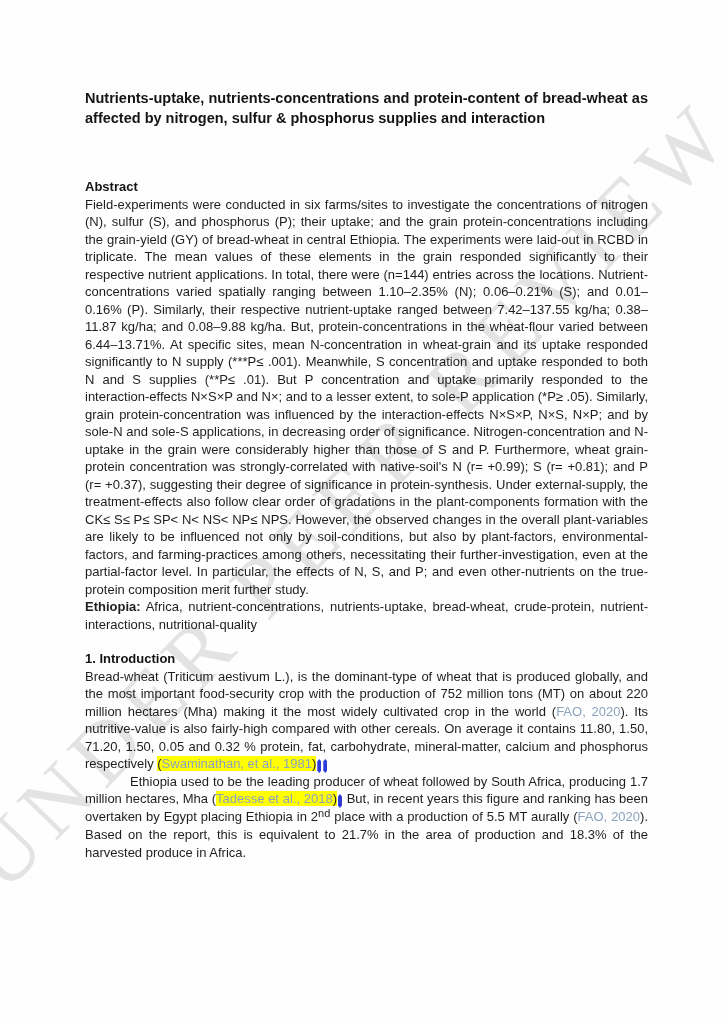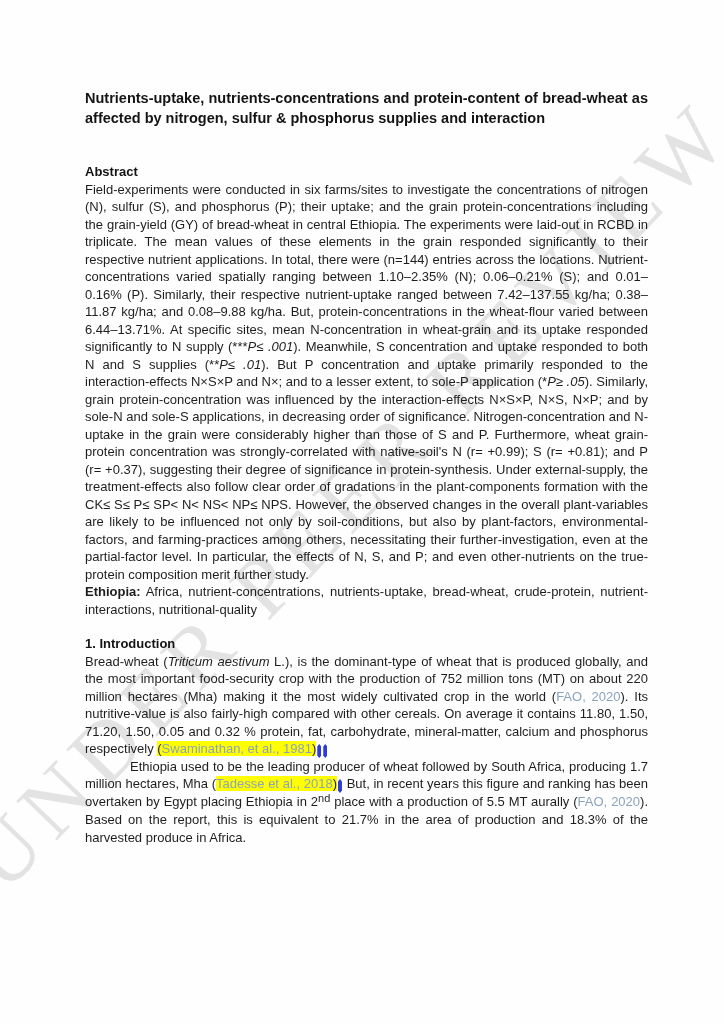--- a/index.html
+++ b/index.html
@@ -39,32 +39,32 @@
     text-align:justify;
     margin:0;
   }
   .sec-heading{
     font-size:13px;
     line-height:17.5px;
     font-weight:bold;
     color:#141414;
     margin:0;
   }
-  .abstract-heading{margin-top:35px;}
+  .abstract-heading{margin-top:50px;}
   .intro-heading{margin-top:17px;}
   p.bodytext{
     font-size:13px;
     line-height:17.5px;
     text-align:justify;
     margin:0;
   }
   .keywords{margin-top:17px;}
   .indent{text-indent:45px;}
   
-  .i{font-style:italic;}
+  .i{}
   .b{font-weight:bold;}
   .lk{color:var(--link,#8ba3bc);}
   .hl{background:var(--highlight,#ffff00);}
   .sup{font-size:11px;position:relative;top:-4px;}
   .cmark{
     display:inline-block;
     width:4px;height:14px;
     margin:0 1px;
     background:var(--marker,#2d3bd8);
     clip-path:polygon(50% 0,100% 18%,100% 82%,50% 100%,0 82%,0 18%);

